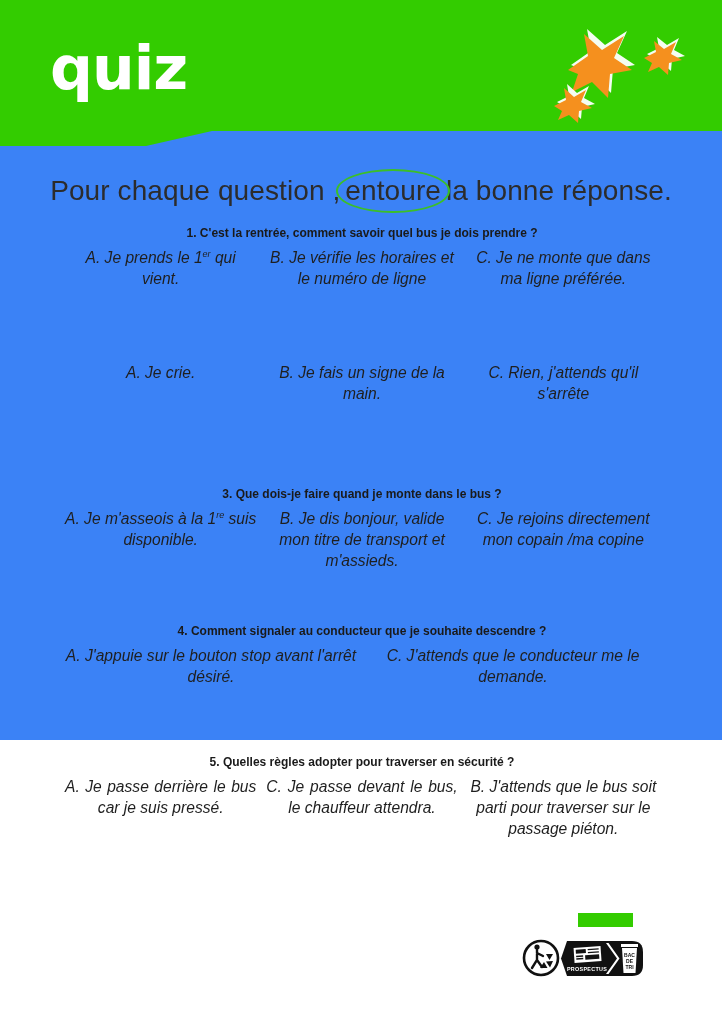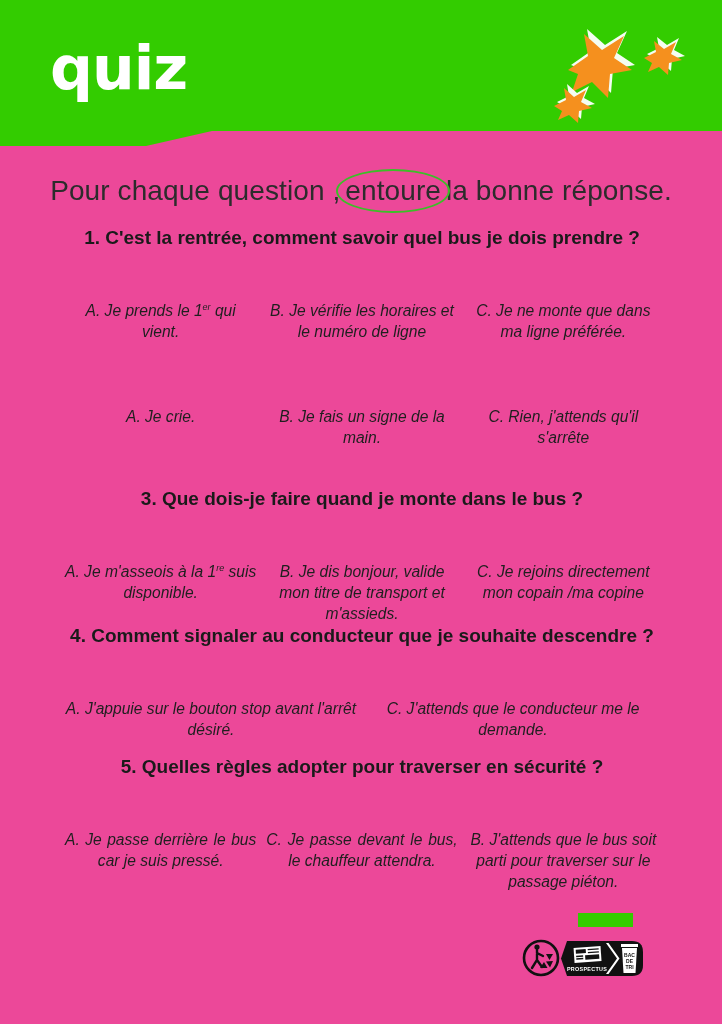--- a/index.html
+++ b/index.html
@@ -8,22 +8,22 @@
     width: 722px;
     height: 1024px;
     background: #ffffff;
     font-family: "Liberation Sans", sans-serif;
     overflow: hidden;
   }
 
   #page {
     position: relative;
     width: 722px;
-    height: 1024px;
-    background: #ec4899;
+    height: 740px;
+    background: #3b82f6;
   }
 
   
   #header-band {
     position: absolute;
     top: 0; left: 0;
     width: 722px;
     height: 146px;
     background: #33cc00;
     
@@ -81,40 +81,39 @@
 
   
   .qblock {
     position: absolute;
     left: 60px;
     width: 604px;
   }
 
   .qtitle {
     text-align: center;
-    font-size: 19px;
+    font-size: 12px;
     font-weight: bold;
     color: #1a1a1a;
     line-height: 1.28;
     margin-bottom: 7px;
   }
 
   .answers {
     display: flex;
     width: 100%;
   }
   .answer {
     flex: 1 1 0;
     text-align: center;
     font-style: italic;
     font-size: 15.6px;
     color: #1f1f1f;
     line-height: 1.33;
     padding: 0 5px;
-    margin-top: 44px;
   }
   .answer.justified {
     text-align: justify;
     text-align-last: center;
   }
   .answer sup {
     font-size: 0.58em;
     vertical-align: super;
     line-height: 0;
   }

